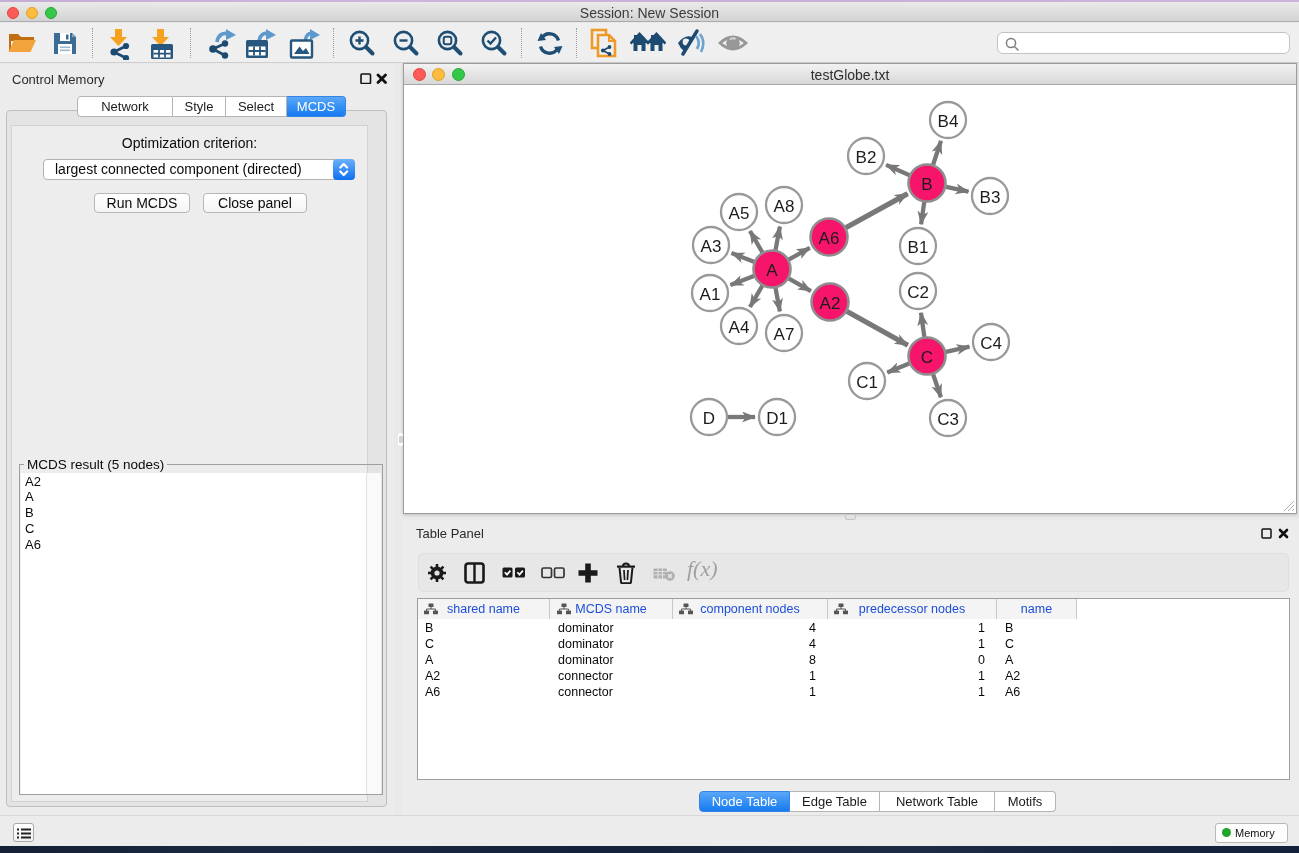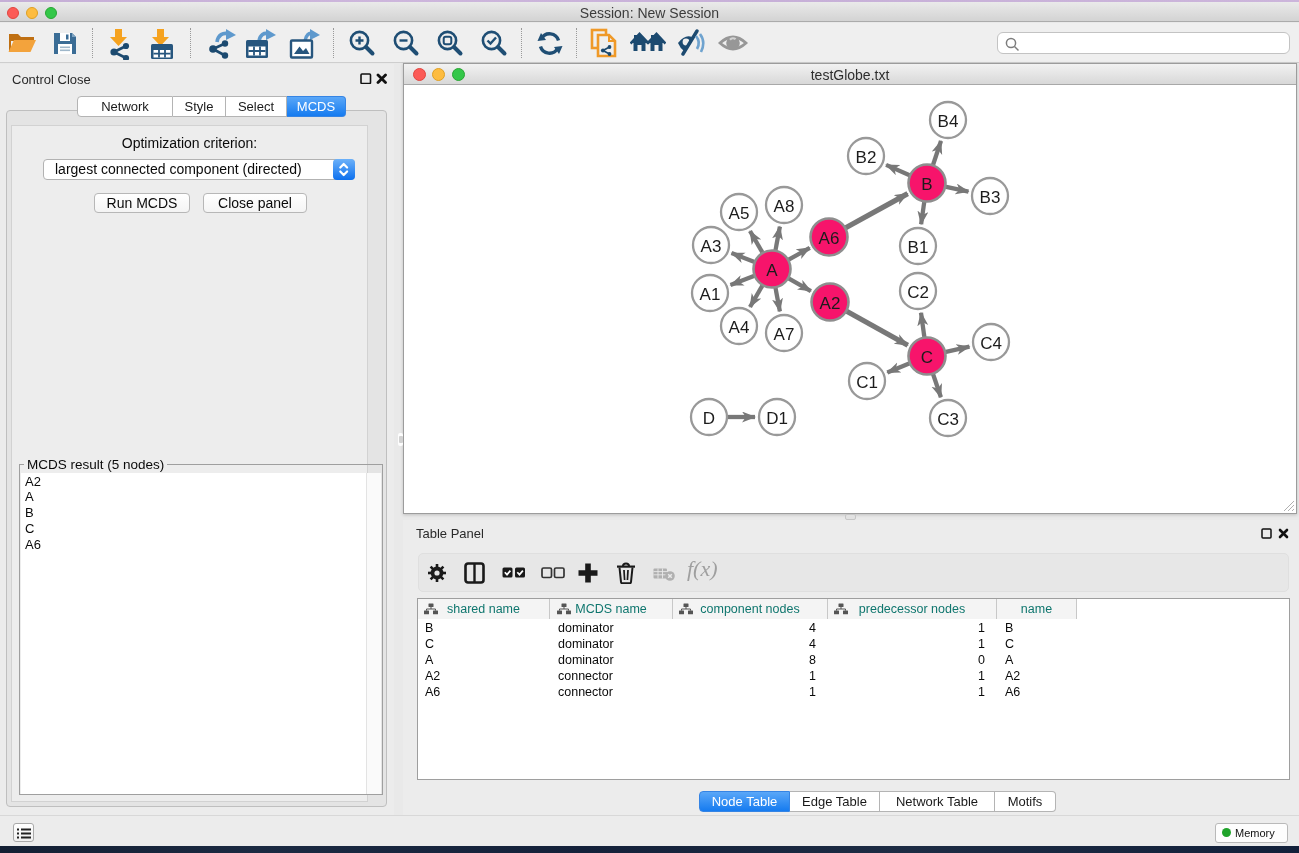--- a/index.html
+++ b/index.html
@@ -53,21 +53,21 @@
 #nw-title .tl { position:absolute; top:4px; width:13px; height:13px; border-radius:50%; }
 #nw-text { position:absolute; top:3px; width:100%; text-align:center; font-size:14px; color:#2e2e2e; }
 
 #tpanel { left:403px; top:520px; width:896px; height:295px; background:#ececec; }
 #tp-h { position:absolute; left:13px; top:6px; font-size:13px; color:#2a2a2a; }
 #tp-toolbar { position:absolute; left:15px; top:33px; width:871px; height:39px;
   background:#e7e7e7; border:1px solid #dfdfdf; border-radius:5px; }
 #ttable { position:absolute; left:14px; top:78px; width:873px; height:182px; background:#fff;
   border:1px solid #9e9e9e; font-size:12.5px; }
 .th { position:absolute; top:0; height:20px; background:#f4f4f4; border-right:1px solid #c8c8c8;
-  text-align:center; line-height:20px; color:#0f766e; }
+  text-align:center; line-height:20px; color:#1d4ed8; }
 .tr { position:absolute; left:0; width:871px; height:16px; line-height:16px; color:#0a0a0a; }
 .td { position:absolute; top:0; height:16px; }
 .num { text-align:right; }
 .btabs { position:absolute; top:271px; left:269px; display:flex; font-size:13px; }
 .btab { background:#fff; border:1px solid #b4b4b4; border-left:none; height:21px; line-height:20px; color:#1a1a1a; }
 .btab.first { border-left:1px solid #b4b4b4; border-radius:4px 0 0 4px;margin-left:27px; }
 .btab.last { border-radius:0 4px 4px 0; }
 .btab.sel { background:linear-gradient(#5aa7f8,#157bf0); color:#fff; border-color:#3584e4; }
 .hicon { position:absolute; top:4px; }
 
@@ -202,21 +202,21 @@
   </svg>
   <div id="searchbox">
     <svg style="position:absolute;left:7px;top:4px" width="15" height="15">
       <circle cx="6" cy="6" r="4.6" stroke="#7d7d7d" stroke-width="1.5" fill="none"></circle>
       <line x1="9.5" y1="9.5" x2="13.5" y2="13.5" stroke="#7d7d7d" stroke-width="1.5"></line>
     </svg>
   </div>
 </div>
 
 <div class="abs" id="cpanel">
-  <div id="cpanel-h">Control Close</div>
+  <div id="cpanel-h">Control Memory</div>
   <svg class="wbtns" style="left:360px" width="12" height="12">
       <rect x="1" y="1" width="9.5" height="9.5" rx="1" fill="none" stroke="#111" stroke-width="1.6"></rect>
     </svg>
   <svg class="wbtns" style="left:376px" width="12" height="12">
       <path d="M2,2 L9.5,9.5 M9.5,2 L2,9.5" stroke="#111" stroke-width="2.8" stroke-linecap="round"></path>
     </svg>
   <div class="tabs" style="left:77px;top:32px">
     <div class="tab first" style="width:96px">Network</div>
     <div class="tab" style="width:53px">Style</div>
     <div class="tab" style="width:61px">Select</div>

